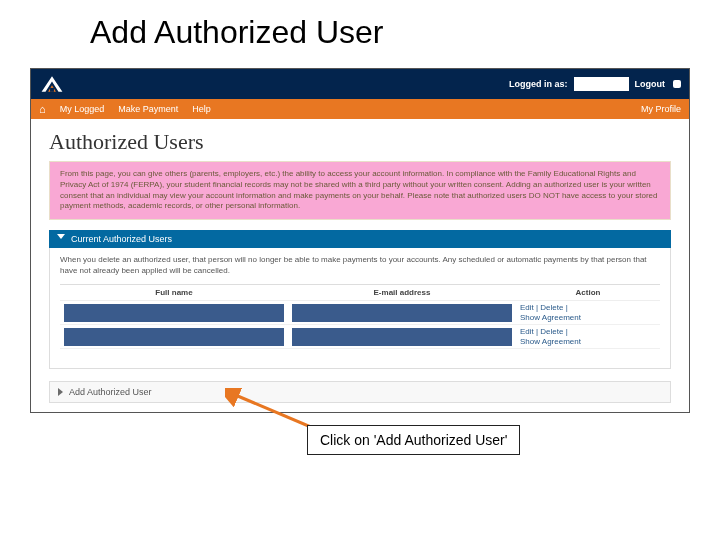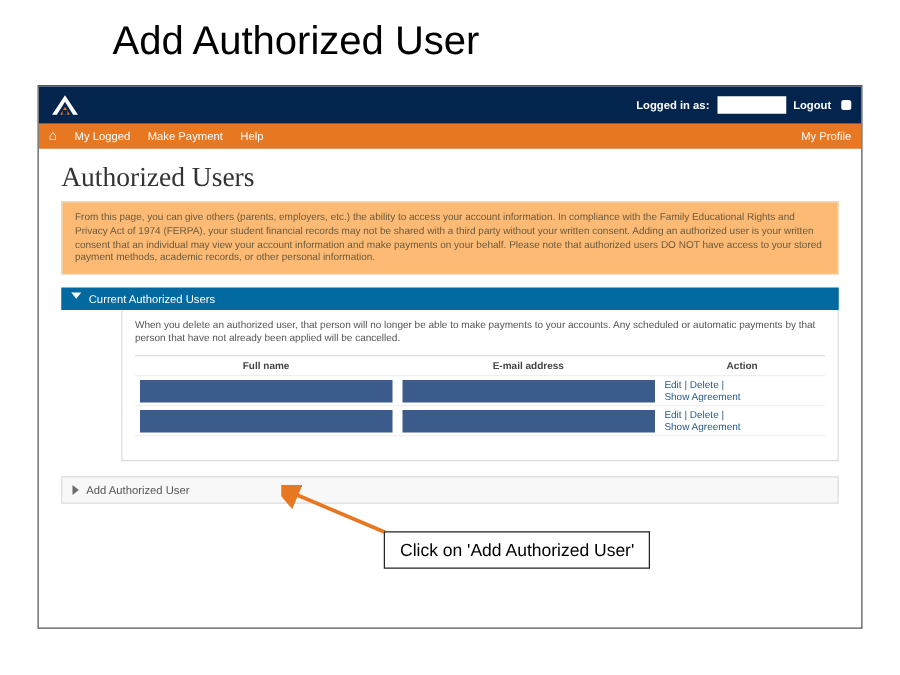--- a/index.html
+++ b/index.html
@@ -15,21 +15,21 @@
     font-size: 32px;
     font-weight: 400;
     color: #000;
     padding: 14px 0 10px 90px;
   }
   .slide-area {
     position: absolute;
     left: 30px;
     top: 68px;
     width: 660px;
-    height: 435px;
+    height: 345px;
     border: 1px solid #555;
     background: #fff;
     overflow: hidden;
   }
   .top-header {
     height: 30px;
     background: #03244d;
     color: #fff;
     display: flex;
     justify-content: space-between;
@@ -63,21 +63,21 @@
   .home-icon { font-size: 11px; }
   .content { padding: 10px 18px 0 18px; }
   .page-title {
     font-family: Liberation Serif, serif;
     font-size: 22px;
     color: #333;
     font-weight: normal;
     margin-bottom: 6px;
   }
   .info-box {
-    background: #fdba74;
+    background: #f9a8d4;
     border: 1px solid #e9dfc9;
     padding: 7px 10px;
     font-size: 8px;
     line-height: 1.35;
     color: #6b5a3a;
     margin-bottom: 10px;
   }
   .section-header {
     background: #0369a1;
     color: #fff;
@@ -100,21 +100,20 @@
     border-top: 4px solid transparent;
     border-bottom: 4px solid transparent;
     border-left: 5px solid #6b6b6b;
   }
   .panel-body {
     border: 1px solid #ddd;
     border-top: none;
     padding: 7px 10px 19px 10px;
     font-size: 8px;
     color: #555;
-    margin-left: 48px;
   }
   .delete-note { margin-bottom: 8px; line-height: 1.3; }
   .users-table { width: 100%; border-collapse: collapse; font-size: 8px; }
   .users-table th {
     text-align: center;
     font-weight: bold;
     color: #444;
     padding: 3px 4px;
     border-top: 1px solid #ddd;
     border-bottom: 1px solid #eee;

